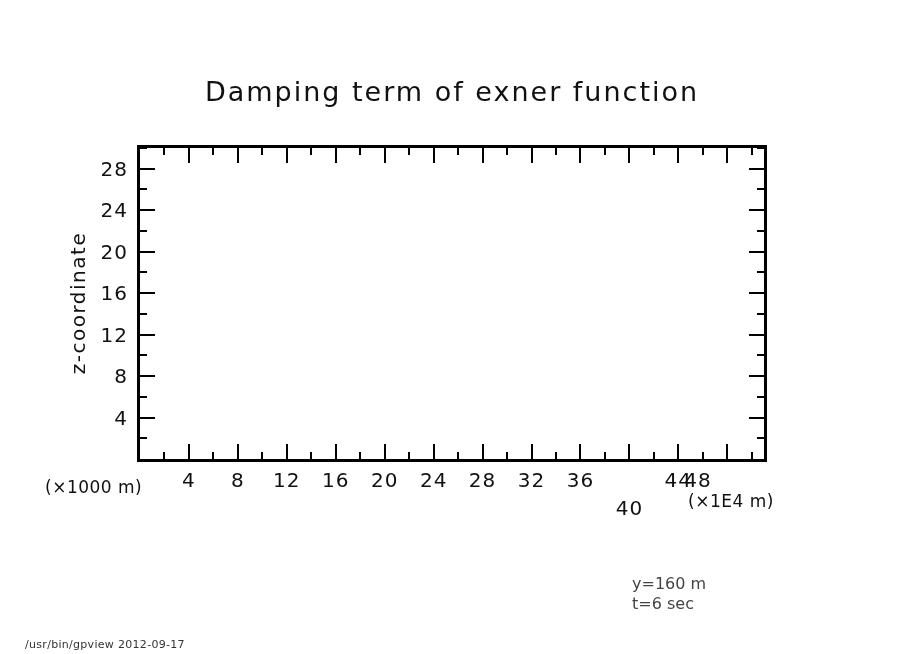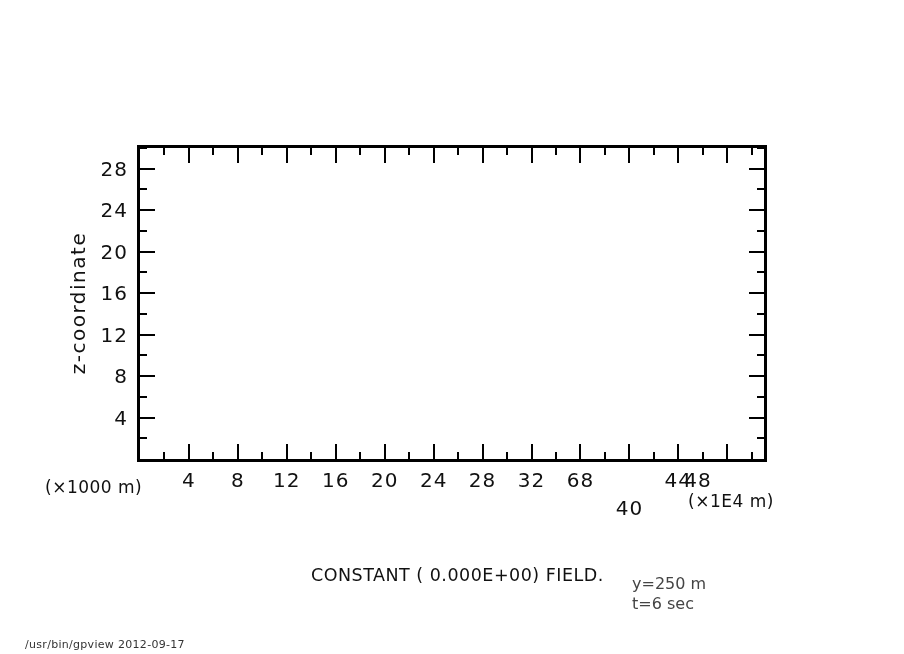--- a/index.html
+++ b/index.html
@@ -49,20 +49,21 @@
   .slice{position:absolute;left:632px;top:574px;font-size:16px;color:#444444;}
   .time{position:absolute;left:632px;top:594px;font-size:16px;color:#444444;}
   .footer-left{position:absolute;left:25px;top:638px;font-size:11px;letter-spacing:0.3px;color:#333333;}
   .footer-right{position:absolute;right:40px;top:638px;font-size:10.5px;letter-spacing:0.3px;color:#333333;}
 </style>
 </head>
 <body>
 
 <div class="page" id="page">
 
+  <div class="title">Damping term of exner function</div>
 
   <div class="yaxis-label">z-coordinate</div>
 
   <div class="frame" id="plot-frame">
       <div class="tick" style="left: 47.9412px; bottom: 0px; width: 2px; height: 15px;"></div>
       <div class="tick" style="left: 47.9412px; top: 0px; width: 2px; height: 15px;"></div>
       <div class="tick" style="left: 96.8824px; bottom: 0px; width: 2px; height: 15px;"></div>
       <div class="tick" style="left: 96.8824px; top: 0px; width: 2px; height: 15px;"></div>
       <div class="tick" style="left: 145.824px; bottom: 0px; width: 2px; height: 15px;"></div>
       <div class="tick" style="left: 145.824px; top: 0px; width: 2px; height: 15px;"></div>
@@ -140,38 +141,37 @@
       <div class="tick" style="top: 40.4667px; right: 0px; height: 2px; width: 7px;"></div>
       <div class="tick" style="top: -1px; left: 0px; height: 2px; width: 7px;"></div>
       <div class="tick" style="top: -1px; right: 0px; height: 2px; width: 7px;"></div>
     </div>
 
   <div class="y-unit">(×1000 m)</div>
 
   <div class="x-unit">(×1E4 m)</div>
 
 
-  <div class="constant-note">CONSTANT ( 0.000E+00) FIELD.</div>
 
-  <div class="slice">y=250 m</div>
+  <div class="slice">y=160 m</div>
 
   <div class="time">t=6 sec</div>
 
   <div class="footer-left">/usr/bin/gpview  2012-09-17</div>
 
 
 <div class="xlab" style="left: 160.941px;">4</div>
     <div class="xlab" style="left: 209.882px;">8</div>
     <div class="xlab" style="left: 258.824px;">12</div>
     <div class="xlab" style="left: 307.765px;">16</div>
     <div class="xlab" style="left: 356.706px;">20</div>
     <div class="xlab" style="left: 405.647px;">24</div>
     <div class="xlab" style="left: 454.588px;">28</div>
     <div class="xlab" style="left: 503.529px;">32</div>
-    <div class="xlab" style="left: 552.471px;">68</div>
+    <div class="xlab" style="left: 552.471px;">36</div>
     <div class="xlab" style="left: 601.412px; margin-top: 28px;">40</div>
     <div class="xlab" style="left: 650.353px;">44</div>
     <div class="xlab" style="left: 670px;">48</div>
     <div class="ylab" style="top: 406.533px;">4</div>
     <div class="ylab" style="top: 365.067px;">8</div>
     <div class="ylab" style="top: 323.6px;">12</div>
     <div class="ylab" style="top: 282.133px;">16</div>
     <div class="ylab" style="top: 240.667px;">20</div>
     <div class="ylab" style="top: 199.2px;">24</div>
     <div class="ylab" style="top: 157.733px;">28</div>

